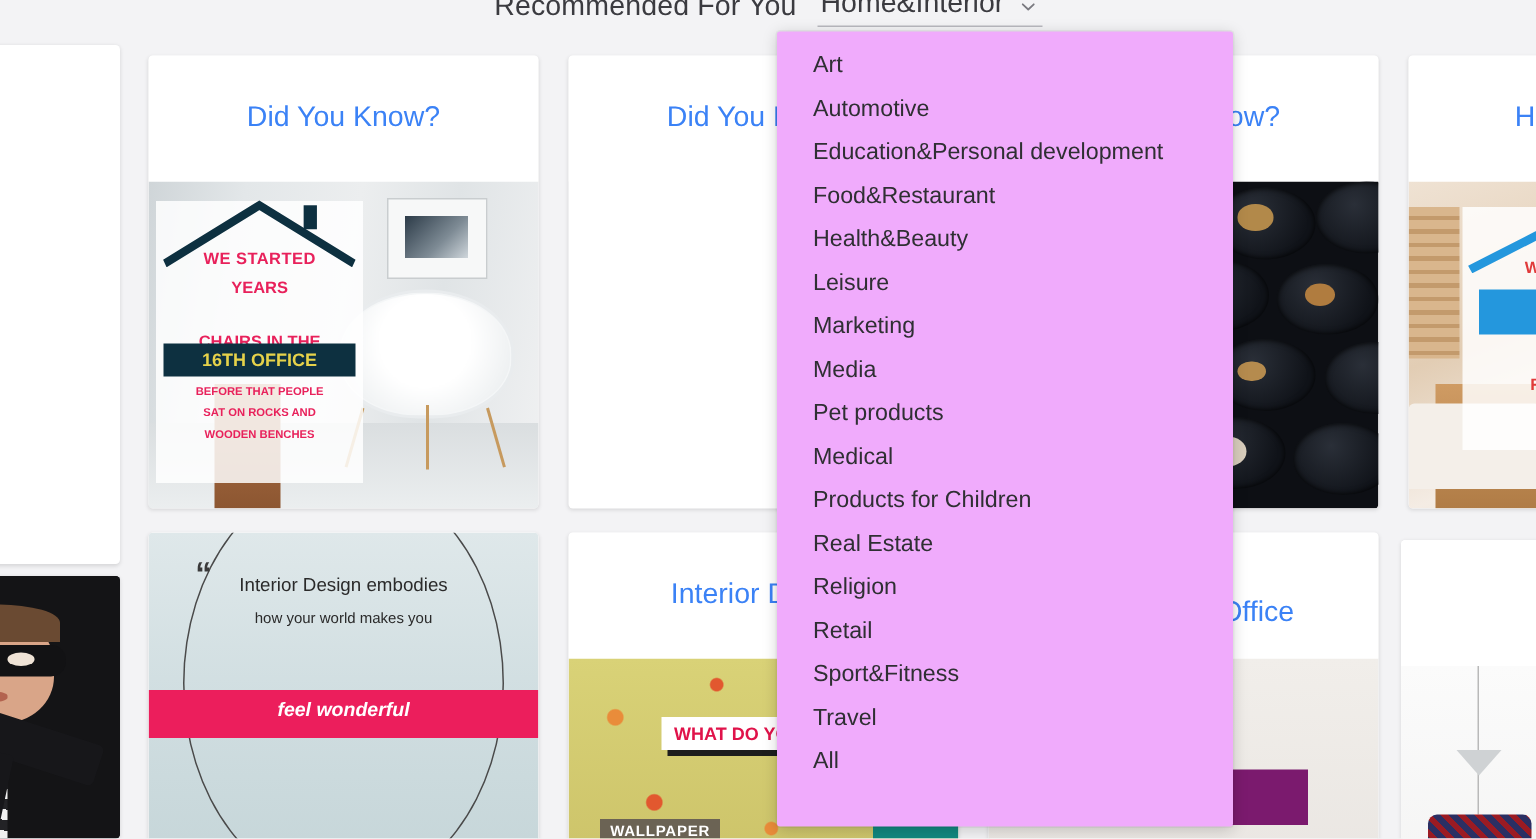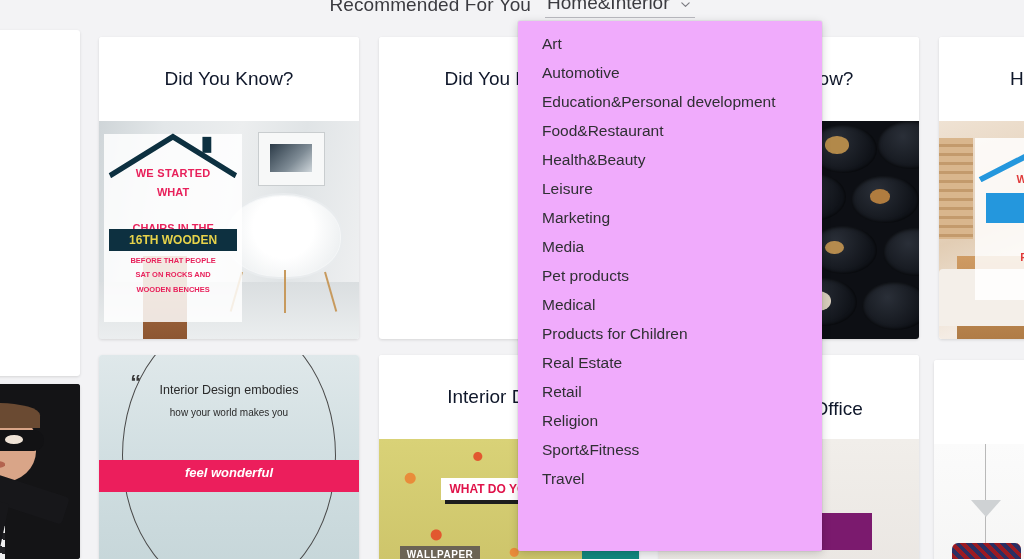--- a/index.html
+++ b/index.html
@@ -53,21 +53,21 @@
   .grid { position: absolute; left: 0; top: 0; width: 1024px; height: 559px; }
   .card {
     position: absolute; background: #fff; border-radius: 3px;
     box-shadow: 0 1px 3px rgba(0,0,0,.12);
     overflow: hidden;
   }
   .card-head {
     height: 84px; display: flex; align-items: center; justify-content: center;
     background: #fff; padding: 0 10px;
   }
-  .card-head span { font-size: 19px; color: #0f172a; white-space: nowrap; font-weight: 400; }
+  .card-head span { font-size: 19px; color: #3b82f6; white-space: nowrap; font-weight: 400; }
   .card-img { position: relative; width: 100%; height: calc(100% - 84px); overflow: hidden; }
   .roof { position:absolute; }
   .roof svg { display:block; }
   .panelwhite {
     position:absolute; background: rgba(255,255,255,.84);
   }
 
   
   .c1-bg { position:absolute; inset:0; background:
       linear-gradient(100deg,#cfd5d8 0%, #e3e7e9 22%, #eceeef 48%, #e0e4e6 70%, #f0f1f2 100%); }
@@ -194,23 +194,23 @@
           <div class="leg" style="left:84%; height:34%; transform:rotate(-16deg);"></div>
         </div>
         <div class="panelwhite" style="left:2%; top:6%; width:53%; height:86%;"></div>
         <div class="roof" style="left:2%; top:4%; width:53%; height:22%;">
           <svg viewBox="0 0 140 42" width="100%" height="100%" preserveAspectRatio="none">
             <path d="M6 40 L70 6 L134 40" fill="none" stroke="#0d3040" stroke-width="5"></path>
             <rect x="100" y="6" width="9" height="14" fill="#0d3040"></rect>
           </svg>
         </div>
         <div class="ov" style="left:4%; top:21%; width:49%; font:bold 11px 'Liberation Sans',sans-serif; color:#e8215b; letter-spacing:.3px;">WE STARTED</div>
-        <div class="ov" style="left:4%; top:30%; width:49%; font:bold 11px 'Liberation Sans',sans-serif; color:#e8215b;">WHAT</div>
+        <div class="ov" style="left:4%; top:30%; width:49%; font:bold 11px 'Liberation Sans',sans-serif; color:#e8215b;">YEARS</div>
         <div class="ov" style="left:4%; top:39%; width:49%; font:bold 11px 'Liberation Sans',sans-serif; color:#e8215b;margin-top:16px;">CHAIRS IN THE</div>
-        <div class="ov" style="left:4%; top:49.5%; width:49%; height:10%; background:#0d3040; color:#e6d24a; font:bold 12px 'Liberation Sans',sans-serif; line-height:22px;">16TH WOODEN</div>
+        <div class="ov" style="left:4%; top:49.5%; width:49%; height:10%; background:#0d3040; color:#e6d24a; font:bold 12px 'Liberation Sans',sans-serif; line-height:22px;">16TH OFFICE</div>
         <div class="ov" style="left:4%; top:62%; width:49%; font:bold 7.5px 'Liberation Sans',sans-serif; color:#e8215b;">BEFORE THAT PEOPLE</div>
         <div class="ov" style="left:4%; top:68.5%; width:49%; font:bold 7.5px 'Liberation Sans',sans-serif; color:#e8215b;">SAT ON ROCKS AND</div>
         <div class="ov" style="left:4%; top:75%; width:49%; font:bold 7.5px 'Liberation Sans',sans-serif; color:#e8215b;">WOODEN BENCHES</div>
       </div>
     </div>
 
     <div class="card" style="left:379px; top:37px; width:260px; height:302px;">
       <div class="card-head">
         <span>Did You Know?</span>
       </div>
@@ -389,19 +389,20 @@
     <div class="dd-item">Education&amp;Personal development</div>
     <div class="dd-item">Food&amp;Restaurant</div>
     <div class="dd-item">Health&amp;Beauty</div>
     <div class="dd-item">Leisure</div>
     <div class="dd-item">Marketing</div>
     <div class="dd-item">Media</div>
     <div class="dd-item">Pet products</div>
     <div class="dd-item">Medical</div>
     <div class="dd-item">Products for Children</div>
     <div class="dd-item">Real Estate</div>
+    <div class="dd-item">Religion</div>
     <div class="dd-item">Retail</div>
-    <div class="dd-item">Religion</div>
     <div class="dd-item">Sport&amp;Fitness</div>
     <div class="dd-item">Travel</div>
+    <div class="dd-item">All</div>
   </div>
 
 </div>
 
 </body></html>

